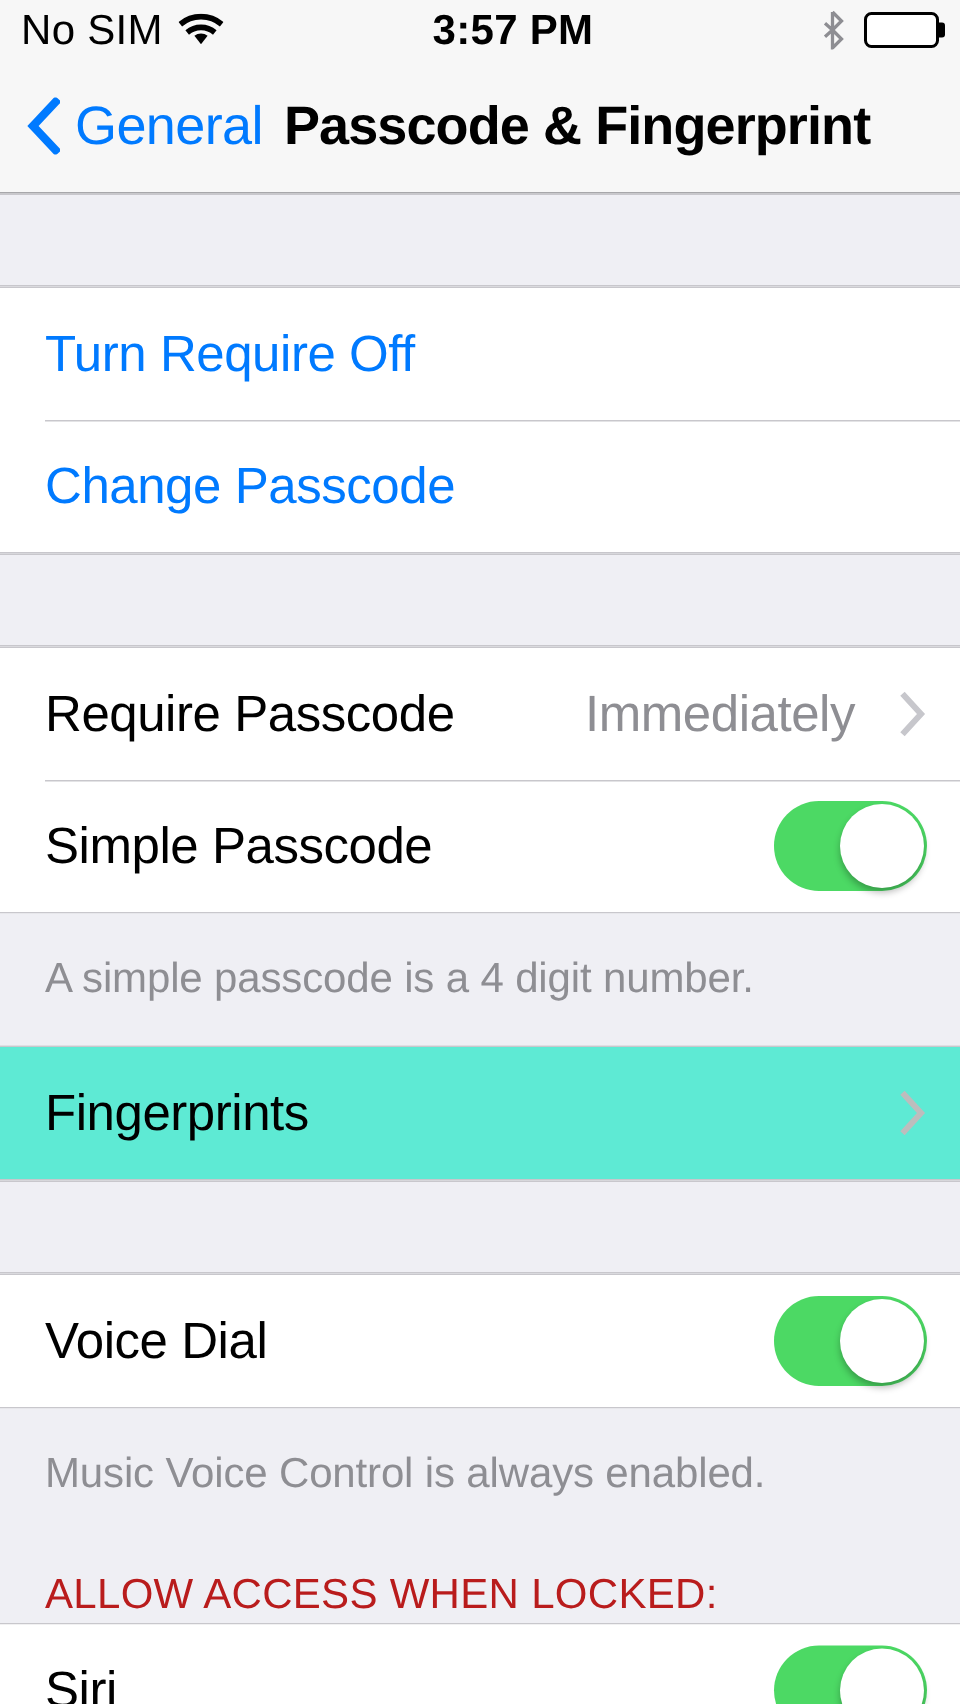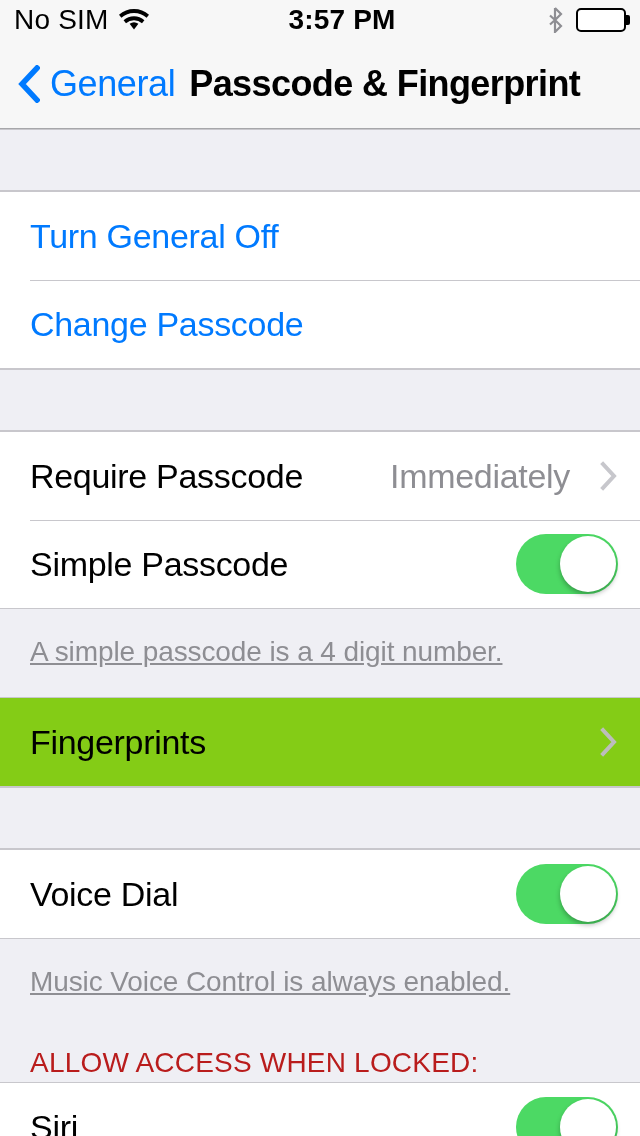--- a/index.html
+++ b/index.html
@@ -141,21 +141,21 @@
 
   .row {
     position: relative;
     height: 88px;
     display: flex;
     align-items: center;
     padding-left: 30px;
     padding-right: 22px;
     background: #FFFFFF;
   }
-  .row.pressed { background: #84cc16; align-items: center; }
+  .row.pressed { background: #5eead4; align-items: center; }
 
   .row + .row::before {
     content: "";
     position: absolute;
     top: 0;
     left: 30px;
     right: 0;
     height: 1px;
     background: #C8C7CC;
   }
@@ -204,21 +204,20 @@
     box-shadow: 0 3px 5px rgba(0,0,0,0.28);
   }
 
   
   .footer-text {
     font-size: 28px;
     color: #8E8E93;
     padding: 26px 30px 0 30px;
     letter-spacing: -0.1px;
     line-height: 1.2;
-    text-decoration: underline;
   }
   .section-header {
     font-size: 28px;
     color: #b91c1c;
     padding: 0 30px;
     letter-spacing: 0.2px;
   }
   .block {
     background: #EFEFF4;
   }
@@ -264,21 +263,21 @@
       </span>
       <span class="nav-back-label">General</span>
     </div>
     <div class="nav-title">Passcode &amp; Fingerprint</div>
   </div>
 
   <div class="gap" style="height:62px"></div>
 
   <div class="group">
     <div class="row">
-      <span class="row-label link">Turn General Off</span>
+      <span class="row-label link">Turn Require Off</span>
     </div>
     <div class="row">
       <span class="row-label link">Change Passcode</span>
     </div>
   </div>
 
   <div class="gap" style="height:62px"></div>
 
   <div class="group">
     <div class="row">

